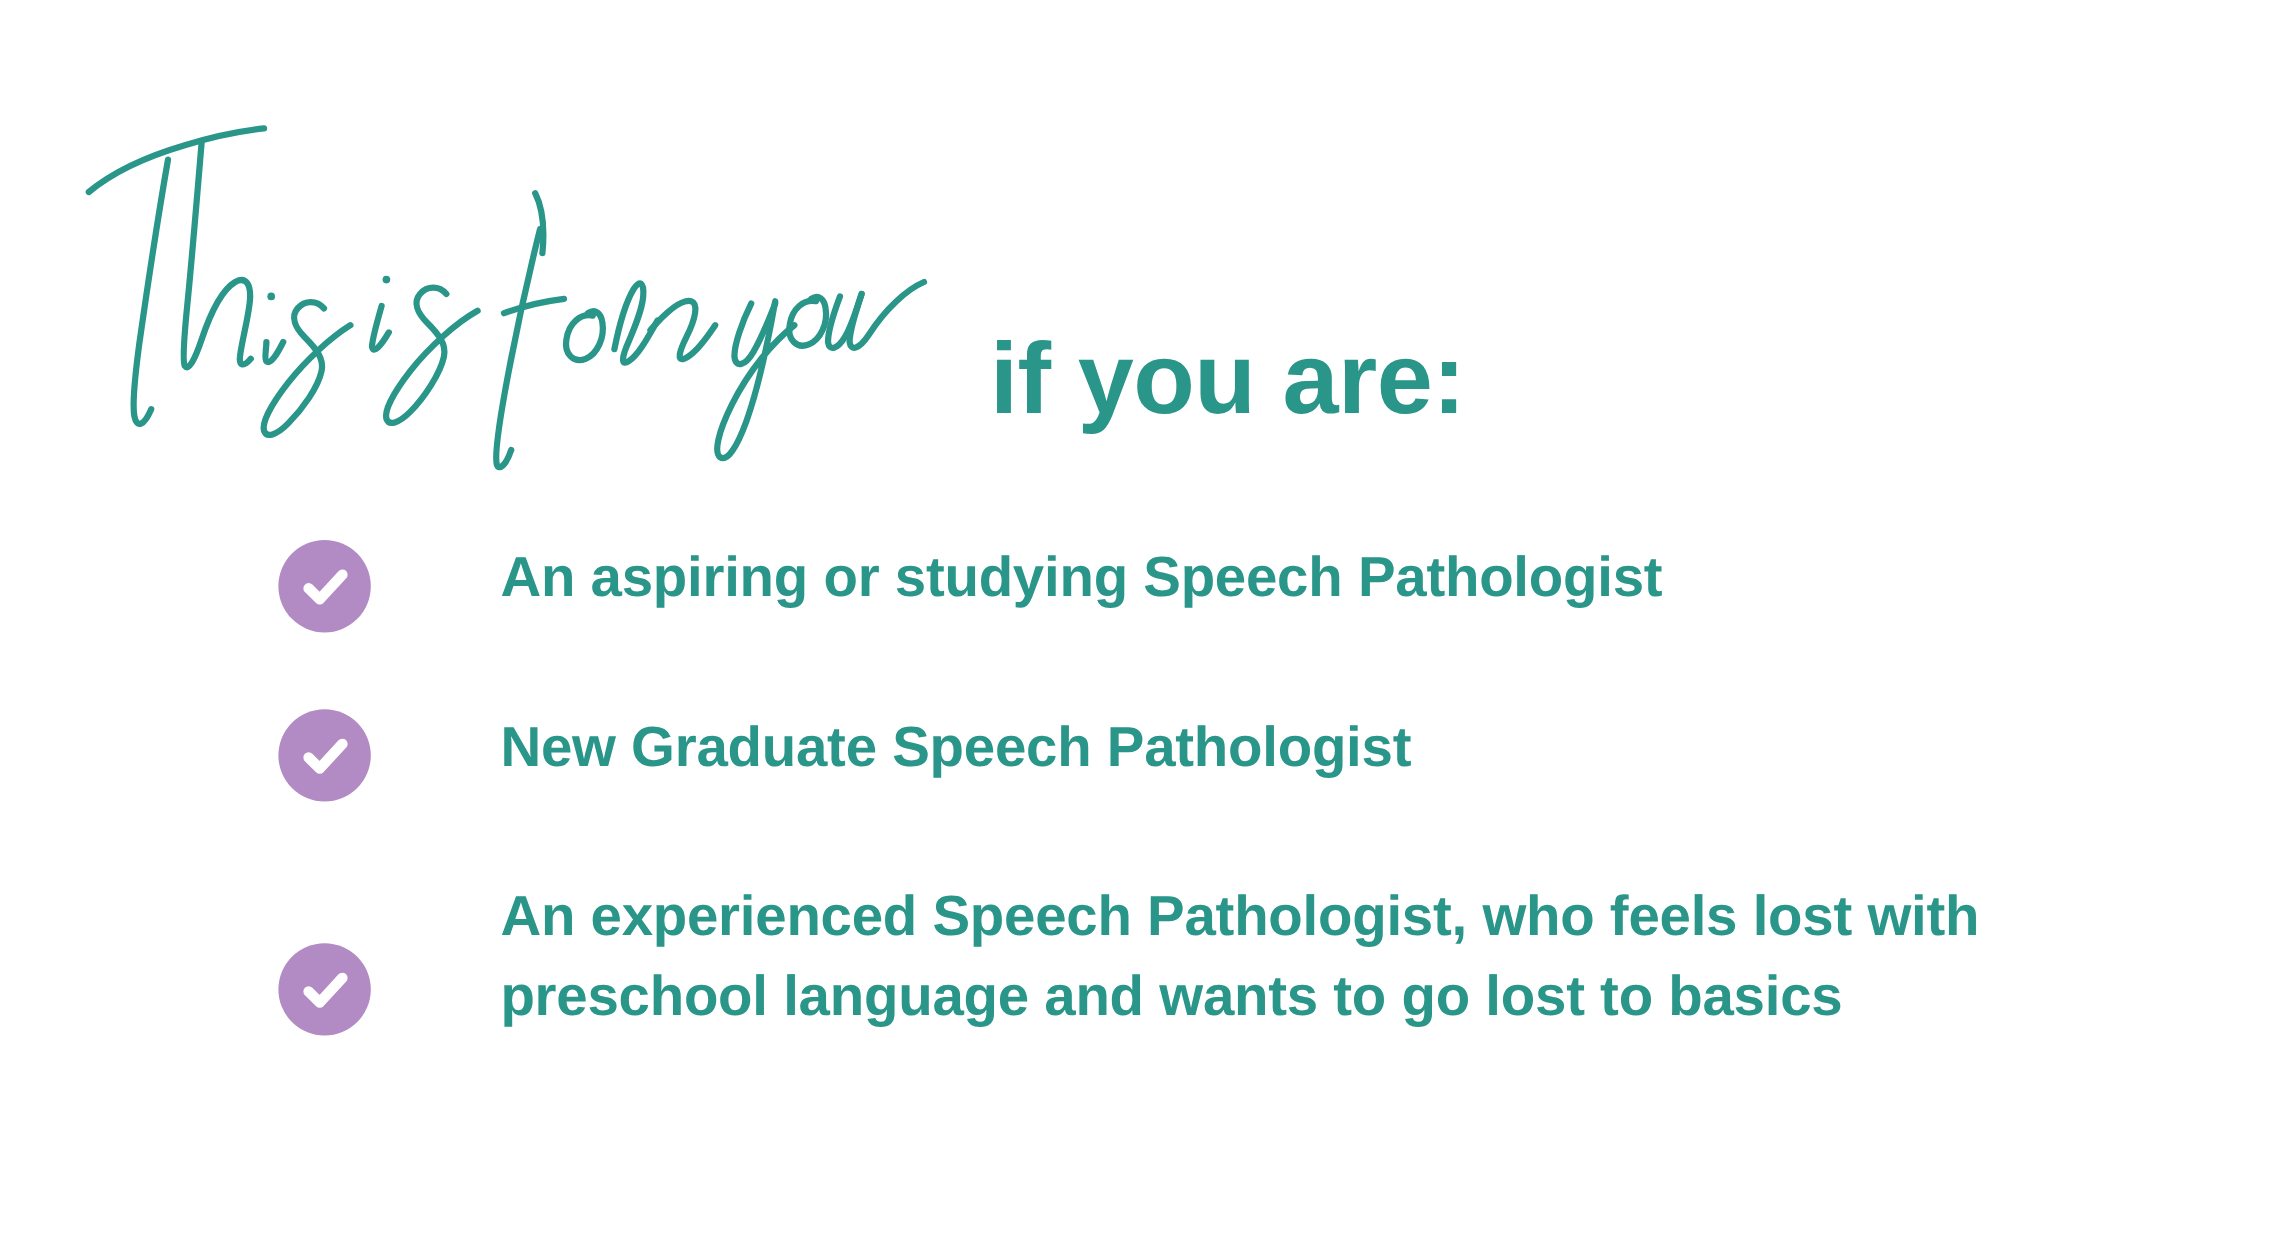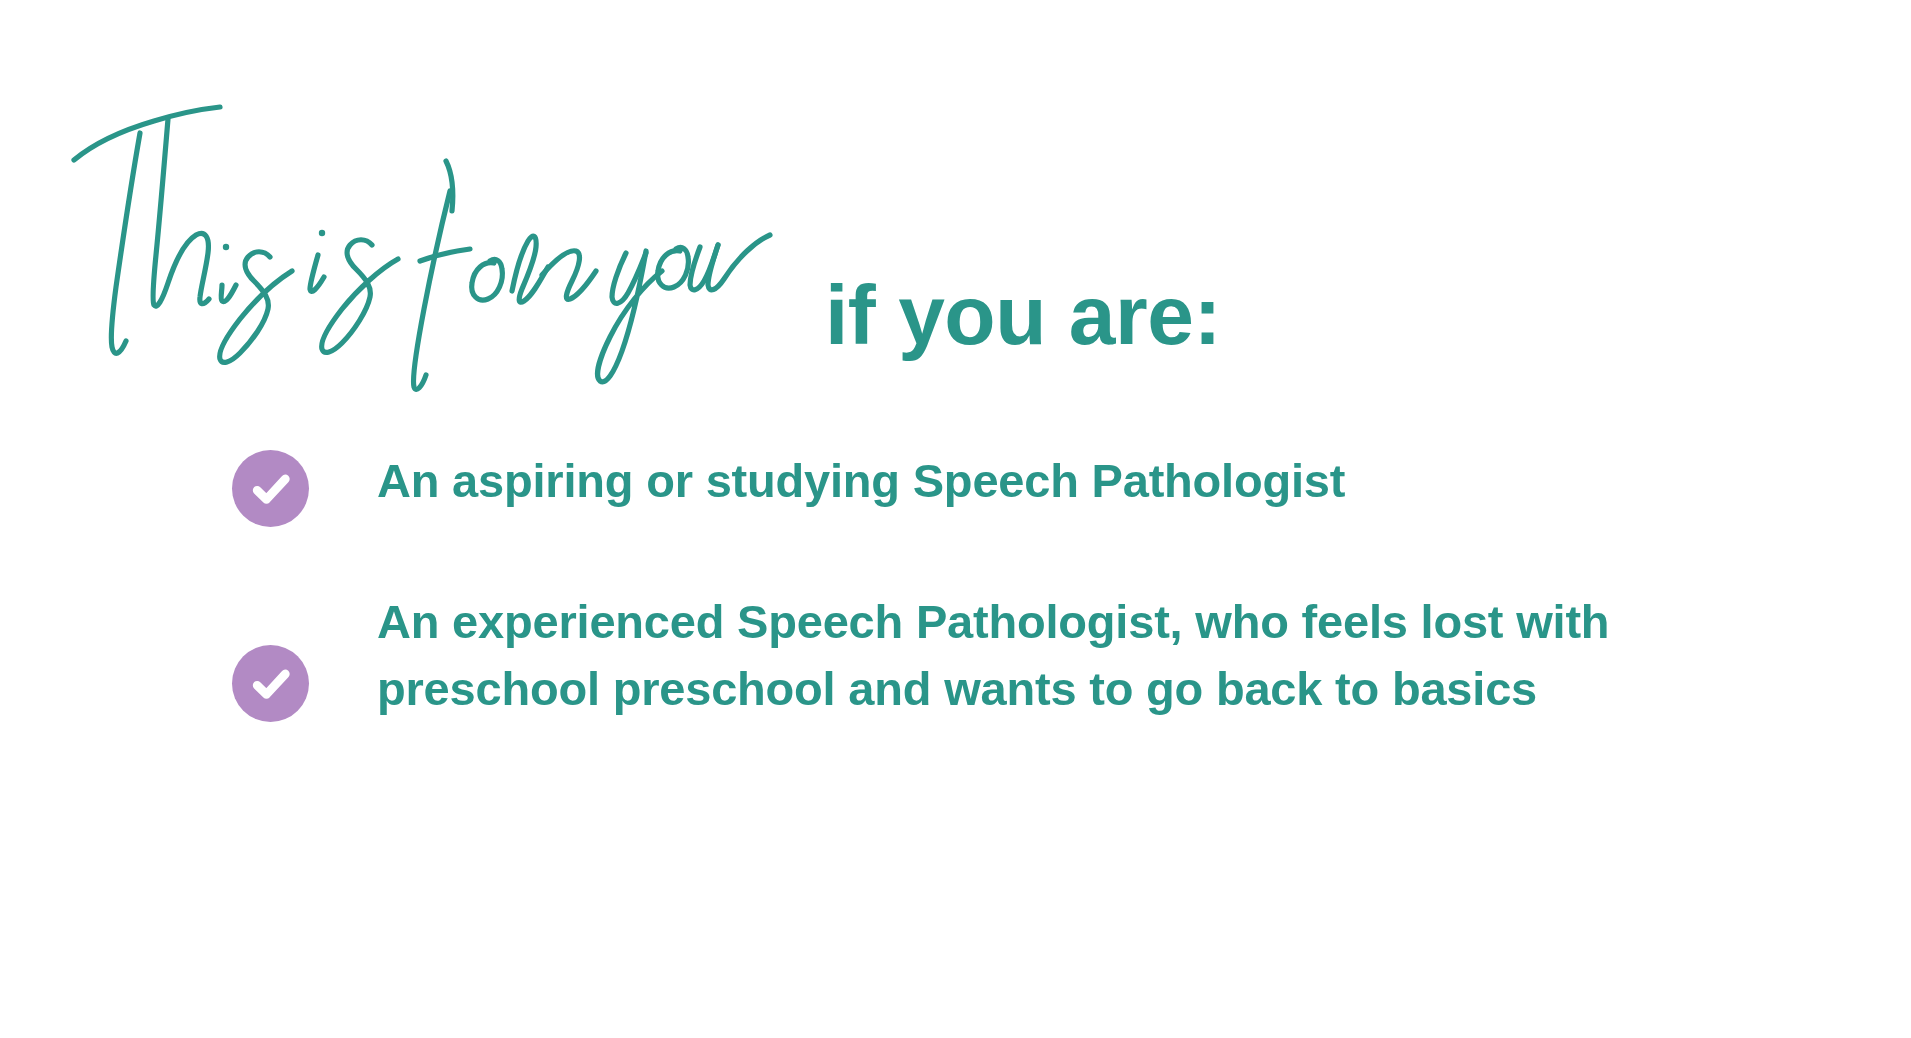--- a/index.html
+++ b/index.html
@@ -112,20 +112,21 @@
     font-family: "Liberation Sans", sans-serif;
     font-size: 47px;
     font-weight: bold;
     line-height: 1.42;
     letter-spacing: -0.2px;
     max-width: 1400px;
   }
   .bullet-text .line {
     display: block;
     white-space: nowrap;
+    margin-left: 40px;
   }
 </style>
 </head>
 <body>
 
 <div id="slide">
 
   <div id="headline">
 
     <div id="script-wrap" role="img" aria-label="This is for you">
@@ -192,28 +193,38 @@
       <div class="check-badge">
         <svg viewBox="0 0 32 32" xmlns="http://www.w3.org/2000/svg" aria-hidden="true">
           <path d="M7.5 16.8 L13.2 22.4 L24.8 9.8"></path>
         </svg>
       </div>
       <div class="bullet-text">
         <span class="line">An aspiring or studying Speech Pathologist</span>
       </div>
     </div>
 
-
     <div class="bullet-row">
       <div class="check-badge">
         <svg viewBox="0 0 32 32" xmlns="http://www.w3.org/2000/svg" aria-hidden="true">
           <path d="M7.5 16.8 L13.2 22.4 L24.8 9.8"></path>
         </svg>
       </div>
       <div class="bullet-text">
+        <span class="line">New Graduate Speech Pathologist</span>
+      </div>
+    </div>
+
+    <div class="bullet-row">
+      <div class="check-badge">
+        <svg viewBox="0 0 32 32" xmlns="http://www.w3.org/2000/svg" aria-hidden="true">
+          <path d="M7.5 16.8 L13.2 22.4 L24.8 9.8"></path>
+        </svg>
+      </div>
+      <div class="bullet-text">
         <span class="line">An experienced Speech Pathologist, who feels lost with</span>
-        <span class="line">preschool preschool and wants to go back to basics</span>
+        <span class="line">preschool language and wants to go lost to basics</span>
       </div>
     </div>
 
   </div>
 
 </div>
 
 </body></html>

